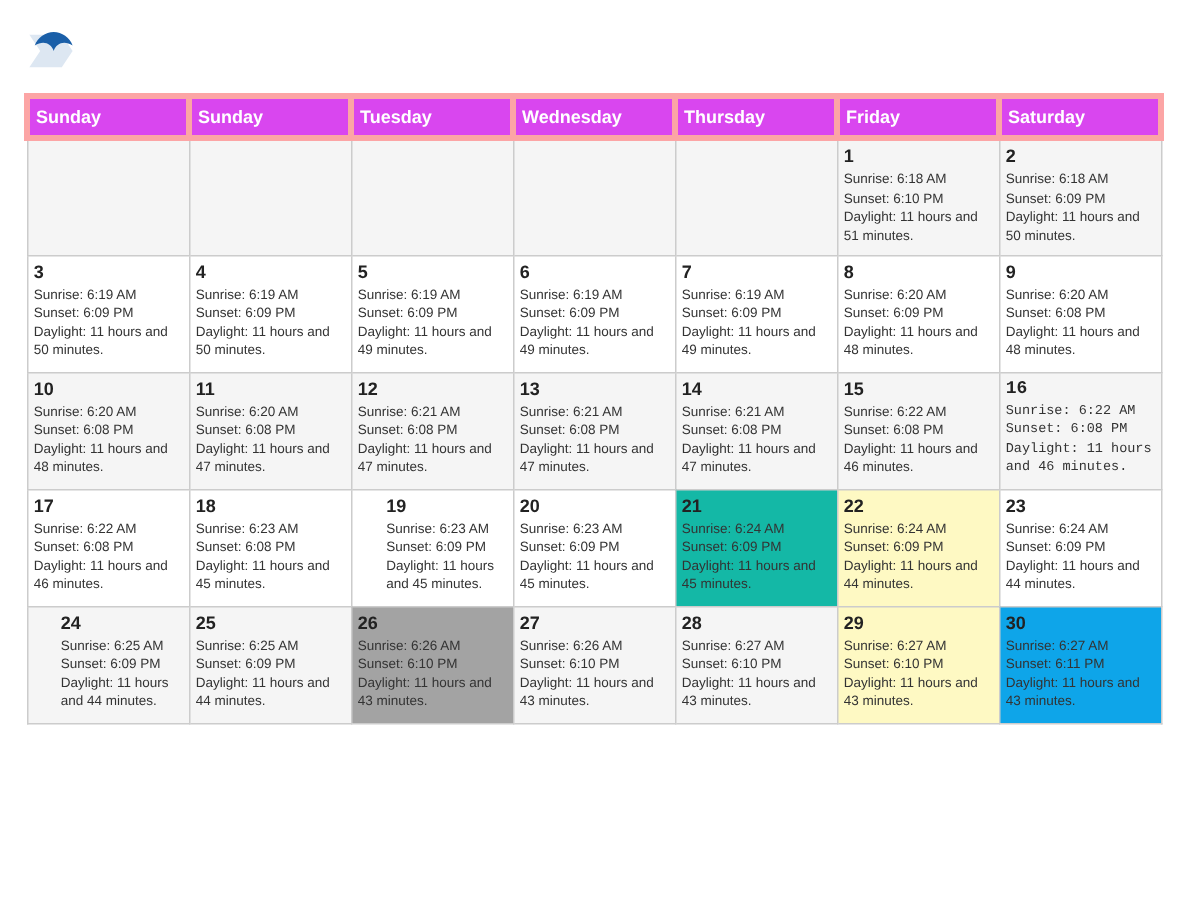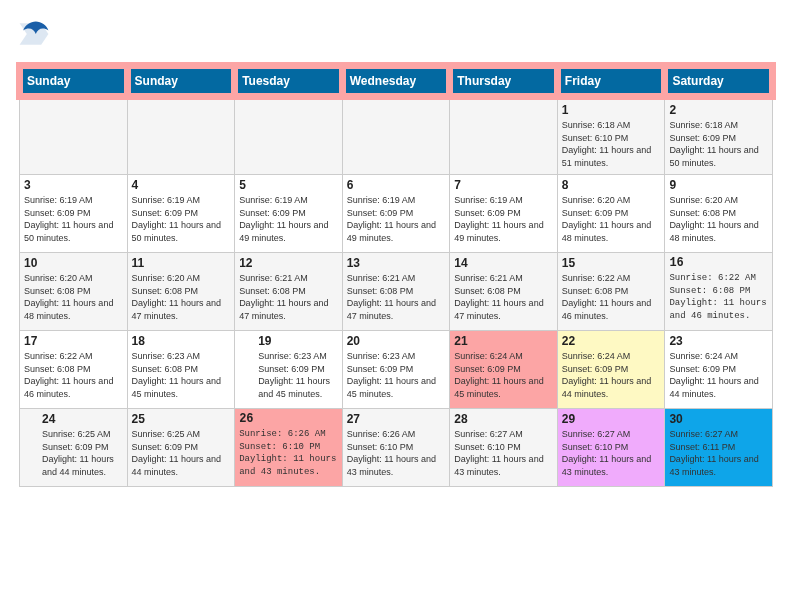--- a/index.html
+++ b/index.html
@@ -46,26 +46,26 @@
     .location {
       font-size: 14px;
       color: #555;
     }
     table {
       width: 100%;
       border-collapse: collapse;
       table-layout: fixed;
     }
     th {
-      background: #0369a1;
+      background: #d946ef;
       color: #fff;
       font-size: 12px;
       padding: 5px 4px;
       text-align: left;
-      border: 7px solid #fca5a5;
+      border: 4px solid #fca5a5;
     }
     td {
       border: 1px solid #ccc;
       vertical-align: top;
       padding: 3px 4px;
       font-size: 9.5px;
       color: #333;
       height: 78px;
       background: #fff;
     }
@@ -250,21 +250,21 @@
             <div class="day-info">Sunrise: 6:23 AM
 Sunset: 6:09 PM
 Daylight: 11 hours and 45 minutes.</div>
           </td>
           <td style="background: rgb(255, 255, 255);">
             <span class="day-num">20</span>
             <div class="day-info">Sunrise: 6:23 AM
 Sunset: 6:09 PM
 Daylight: 11 hours and 45 minutes.</div>
           </td>
-          <td style="background: #fca5a5;">
+          <td style="background: #14b8a6;">
             <span class="day-num">21</span>
             <div class="day-info">Sunrise: 6:24 AM
 Sunset: 6:09 PM
 Daylight: 11 hours and 45 minutes.</div>
           </td>
           <td style="background: #fef9c3;">
             <span class="day-num">22</span>
             <div class="day-info">Sunrise: 6:24 AM
 Sunset: 6:09 PM
 Daylight: 11 hours and 44 minutes.</div>
@@ -282,39 +282,39 @@
             <div class="day-info">Sunrise: 6:25 AM
 Sunset: 6:09 PM
 Daylight: 11 hours and 44 minutes.</div>
           </td>
           <td style="background: rgb(245, 245, 245);">
             <span class="day-num">25</span>
             <div class="day-info">Sunrise: 6:25 AM
 Sunset: 6:09 PM
 Daylight: 11 hours and 44 minutes.</div>
           </td>
-          <td style="background: #fca5a5; font-family: Liberation Mono, monospace;">
+          <td style="background: #a3a3a3;">
             <span class="day-num">26</span>
             <div class="day-info">Sunrise: 6:26 AM
 Sunset: 6:10 PM
 Daylight: 11 hours and 43 minutes.</div>
           </td>
           <td style="background: rgb(245, 245, 245);">
             <span class="day-num">27</span>
             <div class="day-info">Sunrise: 6:26 AM
 Sunset: 6:10 PM
 Daylight: 11 hours and 43 minutes.</div>
           </td>
           <td style="background: rgb(245, 245, 245);">
             <span class="day-num">28</span>
             <div class="day-info">Sunrise: 6:27 AM
 Sunset: 6:10 PM
 Daylight: 11 hours and 43 minutes.</div>
           </td>
-          <td style="background: #f0abfc; margin-left: 44px;">
+          <td style="background: #fef9c3; margin-left: 44px;">
             <span class="day-num">29</span>
             <div class="day-info">Sunrise: 6:27 AM
 Sunset: 6:10 PM
 Daylight: 11 hours and 43 minutes.</div>
           </td>
           <td style="background: #0ea5e9;">
             <span class="day-num">30</span>
             <div class="day-info">Sunrise: 6:27 AM
 Sunset: 6:11 PM
 Daylight: 11 hours and 43 minutes.</div>

